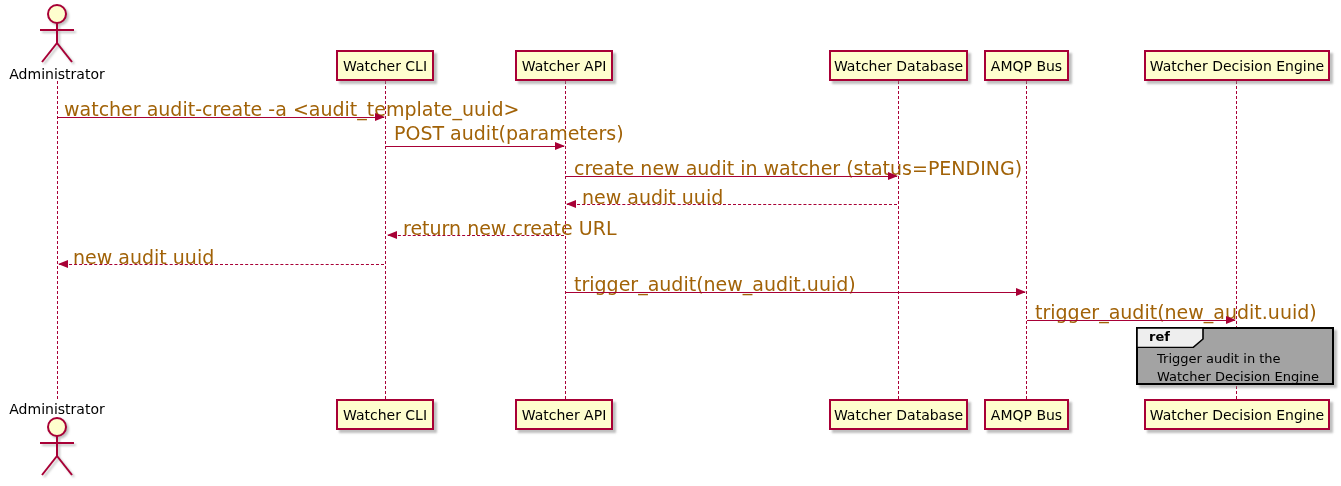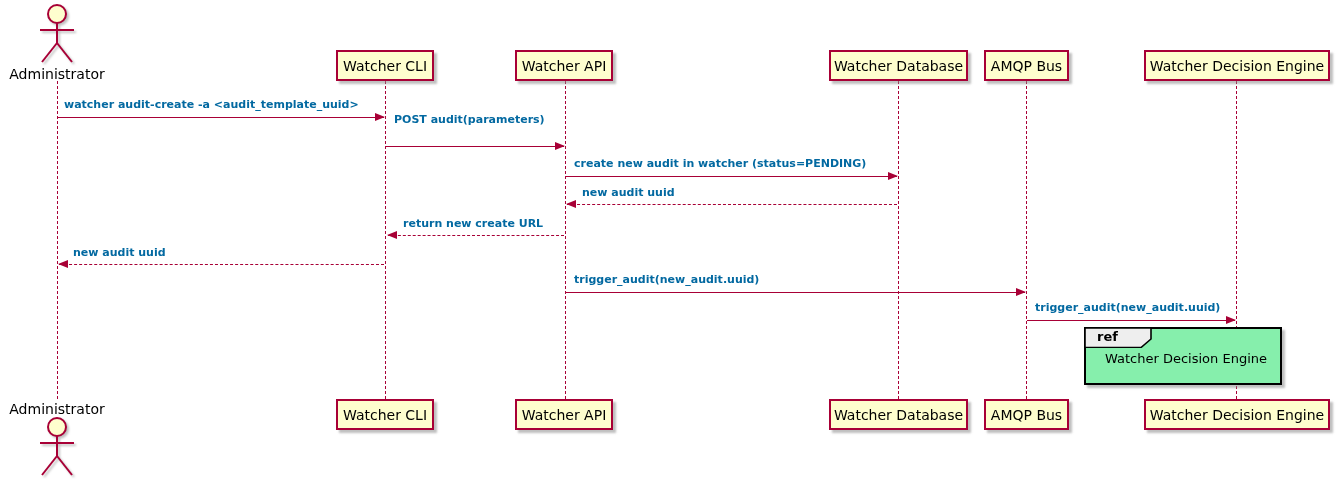--- a/index.html
+++ b/index.html
@@ -31,27 +31,27 @@
   }
 
   
   .msg-line { position: absolute; height: 0; z-index: 2; }
   .msg-line.solid  { border-top: 1px solid #A80036; }
   .msg-line.dashed { border-top: 1px dashed #A80036; }
   .arr { position: absolute; width: 0; height: 0; top: -5px; }
   .arr.right { right: -1px; border-top: 4.5px solid transparent; border-bottom: 4.5px solid transparent; border-left: 10px solid #A80036; }
   .arr.left  { left:  -1px; border-top: 4.5px solid transparent; border-bottom: 4.5px solid transparent; border-right: 10px solid #A80036; }
   .msg-label {
-    position: absolute; font-size: 11px; white-space: nowrap; z-index: 2; color: #0369a1; font-weight: bold;
+    position: absolute; font-size: 19px; white-space: nowrap; z-index: 2; color: #a16207;
   }
 
   
   .ref-frame {
-    position: absolute; left: 1084px; top: 327px; width: 198px; height: 58px;
-    background: #86efac; border: 2px solid #000;
+    position: absolute; left: 1136px; top: 327px; width: 198px; height: 58px;
+    background: #a3a3a3; border: 2px solid #000;
     box-shadow: 3px 3px 2px rgba(140,140,140,0.55);
     z-index: 4;
   }
   .ref-tab { position: absolute; left: -1px; top: -1px; width: 70px; height: 20px; }
   .ref-tab-label {
     position: absolute; left: 11px; top: 0px; font-weight: bold; font-size: 13px;
   }
   .ref-body { position: absolute; left: 19px; top: 21px; font-size: 13px; line-height: 18px; white-space: nowrap; }
 </style>
 </head>
@@ -82,21 +82,21 @@
   <div class="pbox" style="left:1144px;top:50px;width:186px;">Watcher Decision Engine</div>
 
   <div>
     <div class="msg-label" style="left:64px;top:98px;">watcher audit-create -a &lt;audit_template_uuid&gt;</div>
     <div class="msg-line solid" style="left:58px;top:117px;width:326px;">
       <span class="arr right"></span>
     </div>
   </div>
 
   <div>
-    <div class="msg-label" style="left:394px;top:113px;">POST audit(parameters)</div>
+    <div class="msg-label" style="left:394px;top:122px;">POST audit(parameters)</div>
     <div class="msg-line solid" style="left:386px;top:146px;width:178px;">
       <span class="arr right"></span>
     </div>
   </div>
 
   <div>
     <div class="msg-label" style="left:574px;top:157px;">create new audit in watcher (status=PENDING)</div>
     <div class="msg-line solid" style="left:566px;top:176px;width:331px;">
       <span class="arr right"></span>
     </div>
@@ -136,20 +136,21 @@
       <span class="arr right"></span>
     </div>
   </div>
 
   <div class="ref-frame">
     <svg class="ref-tab" width="70" height="20" viewBox="0 0 70 20">
       <path d="M0,0 L66,0 L66,11 L56,19.5 L0,19.5 Z" fill="#EEEEEE" stroke="#000000" stroke-width="1.6"></path>
     </svg>
     <span class="ref-tab-label">ref</span>
     <div class="ref-body">
+      <div>Trigger audit in the</div>
       <div>Watcher Decision Engine</div>
     </div>
   </div>
 
   <div class="pbox" style="left:336px;top:399px;width:98px;">Watcher CLI</div>
   <div class="pbox" style="left:515px;top:399px;width:98px;">Watcher API</div>
   <div class="pbox" style="left:829px;top:399px;width:139px;">Watcher Database</div>
   <div class="pbox" style="left:984px;top:399px;width:85px;">AMQP Bus</div>
   <div class="pbox" style="left:1144px;top:399px;width:186px;">Watcher Decision Engine</div>
 

